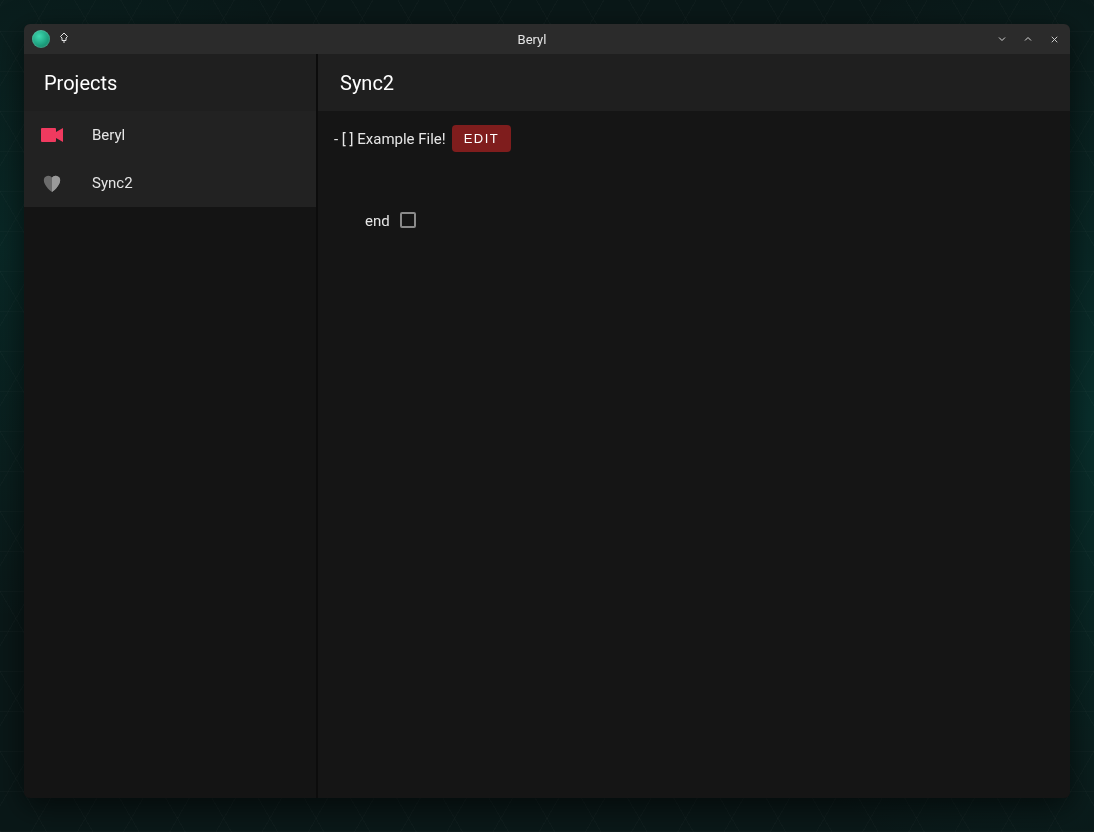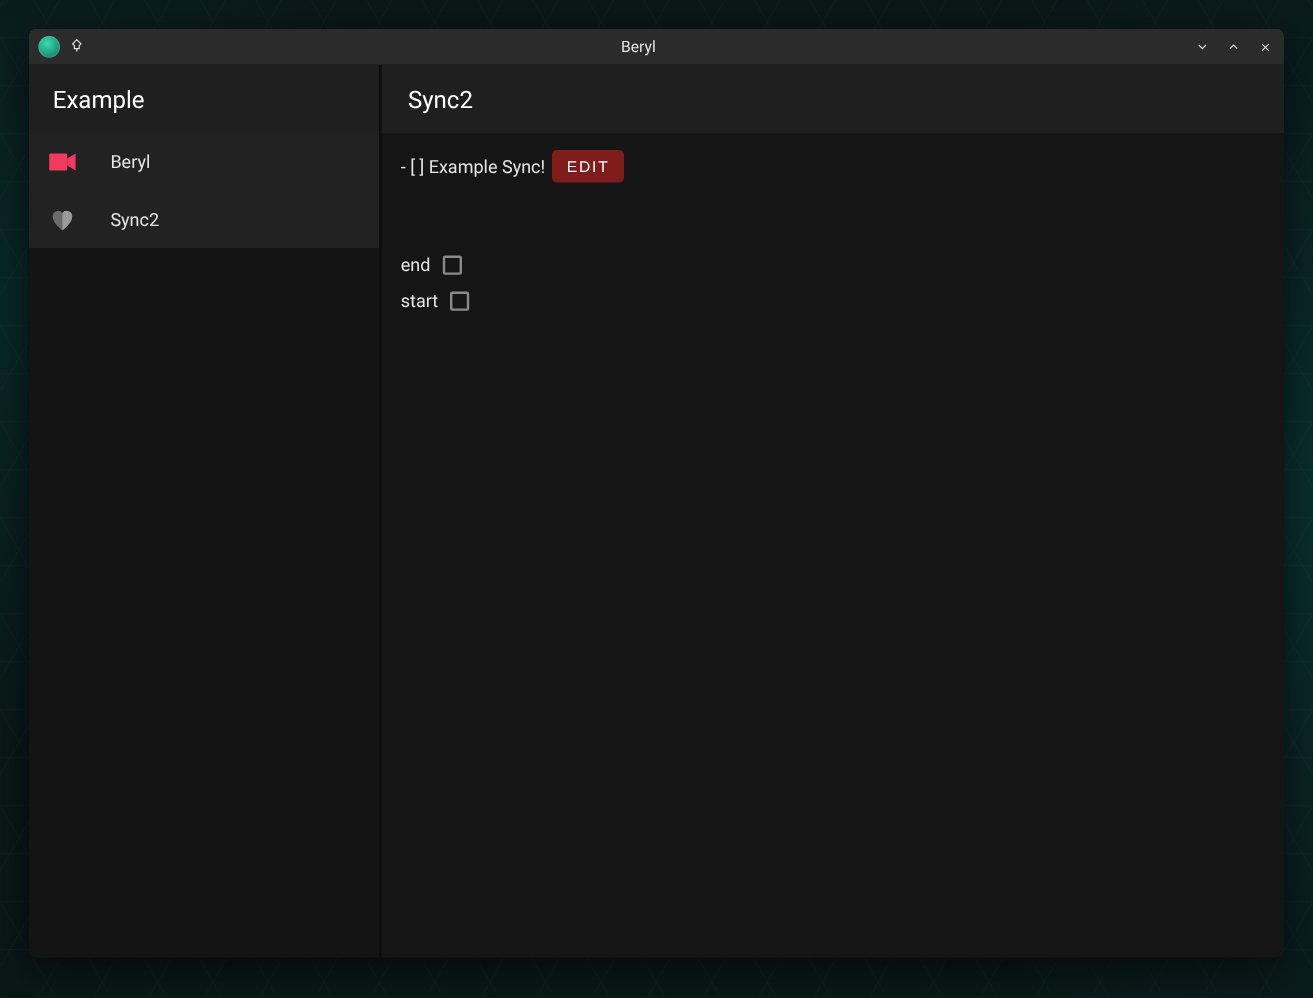--- a/index.html
+++ b/index.html
@@ -135,23 +135,24 @@
       font-size: 13px;
       letter-spacing: 1.5px;
       font-weight: 500;
       border: none;
       border-radius: 4px;
       padding: 6px 12px;
       cursor: pointer;
     }
     .checkbox-row {
       display: flex;
-      align-items: center;
+      align-items: flex-start;
       gap: 10px;
       margin-top: 12px;
+      margin-left: 31px;
     }
     .checkbox-row.first { margin-top: 60px; }
     .chk {
       width: 16px;
       height: 16px;
       border: 2px solid #8a8a8a;
       border-radius: 2px;
       background: transparent;
       cursor: pointer;
     }
@@ -186,21 +187,21 @@
         <svg width="11" height="11" viewBox="0 0 24 24" fill="none" stroke="#d8d8d8" stroke-width="2">
             <path d="M6 6l12 12M18 6L6 18"></path>
           </svg>
       </div>
     </div>
   </div>
 
   <div class="content">
 
     <div class="sidebar">
-      <div class="sidebar-header">Example</div>
+      <div class="sidebar-header">Projects</div>
       <div class="sidebar-list">
 
         <div class="sidebar-item">
           <span class="item-icon">
             <svg width="24" height="18" viewBox="0 0 24 18">
               <rect x="1" y="2" width="15" height="14" rx="1" fill="#f03a5f"></rect>
               <path d="M16 6l7-4v14l-7-4z" fill="#f03a5f"></path>
             </svg>
           </span>
           <span>Beryl</span>
@@ -220,31 +221,27 @@
       <div class="sidebar-rest"></div>
     </div>
 
     <div class="divider"></div>
 
     <div class="main">
       <div class="main-header">Sync2</div>
       <div class="main-body">
 
         <div class="task-row">
-          <span>- [ ] Example Sync!</span>
+          <span>- [ ] Example File!</span>
           <button class="edit-btn">EDIT</button>
         </div>
 
         <div class="checkbox-row first">
           <span>end</span>
           <span class="chk"></span>
         </div>
 
-        <div class="checkbox-row">
-          <span>start</span>
-          <span class="chk"></span>
-        </div>
 
       </div>
     </div>
 
   </div>
 </div>
 
 </body></html>

